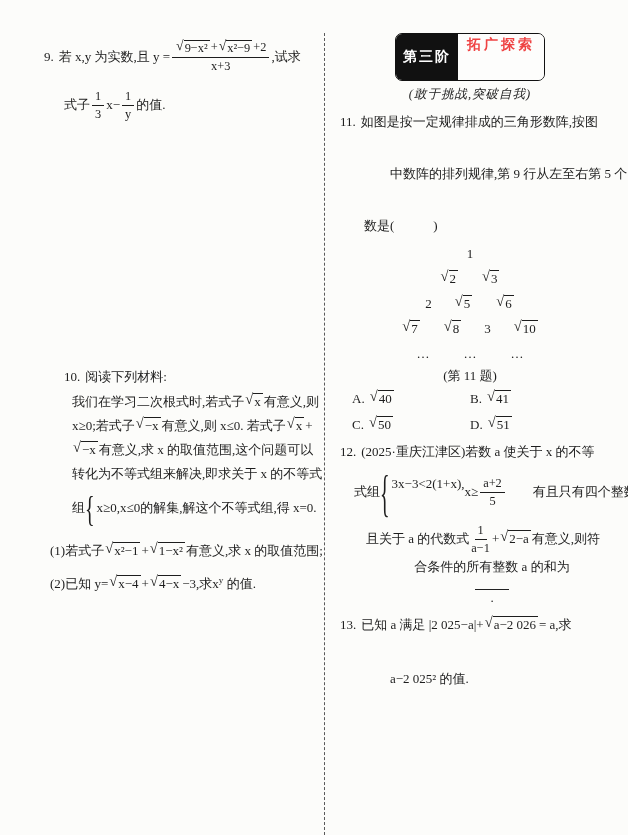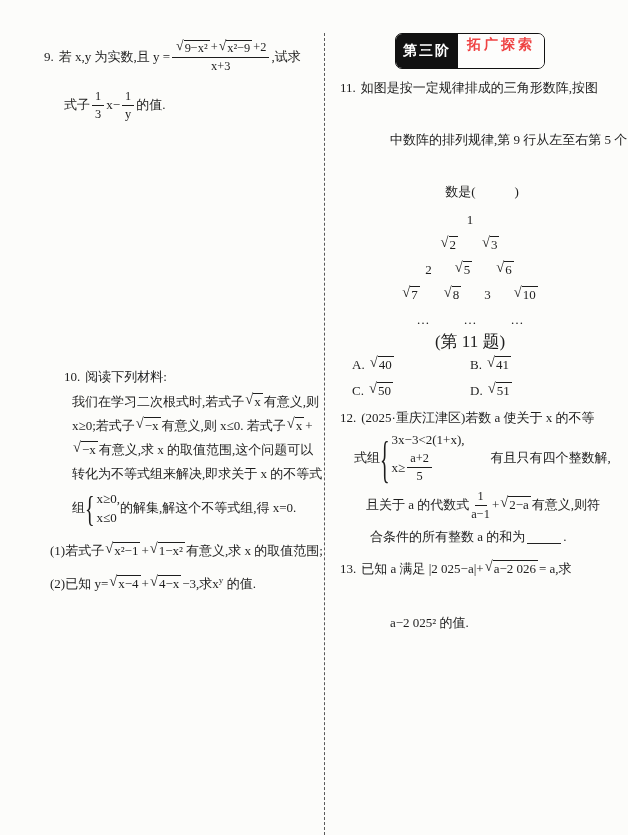--- a/index.html
+++ b/index.html
@@ -34,39 +34,39 @@
         line-height:1.2;margin:0 2px;font-size:0.95em;}
   .frac .fn{border-bottom:1px solid currentColor;padding:0 3px 1px;
             display:inline-flex;align-items:flex-start;white-space:pre;}
   .frac .fd{padding-top:1px;white-space:pre;}
 
   
   .sys{display:inline-flex;align-items:center;}
   .sysbr{display:inline-block;font-size:20px;line-height:1;
          transform:scaleY(1.8);transform-origin:center;margin-right:2px;}
   .sysbr.big{transform:scaleY(2.55);}
-  .sysrows{display:inline-flex;flex-direction:column;align-items:flex-start;row-gap:3px;}
+  .sysrows{display:inline-flex;flex-direction:row;align-items:flex-start;row-gap:3px;}
   .sysrows .row{display:inline-flex;align-items:center;white-space:pre;}
 
   
   .badgewrap{text-align:center;}
   .badge{display:inline-flex;border:1.6px solid #111;border-radius:7px;
          overflow:hidden;font-weight:bold;font-size:14px;line-height:1;}
-  .badge .stage{background:#111;color:#fff;padding:10px 7px;letter-spacing:2px;}
+  .badge .stage{background:#111;color:#fff;padding:16px 7px;letter-spacing:2px;}
   .badge .btitle{background:#fdfdfc;color:#ef4444;padding:4px 9px;letter-spacing:3px;}
   .subtitle{text-align:center;font-style:italic;font-size:12.5px;margin-top:5px;letter-spacing:1px;}
 
   
   .pline{line-height:26px;white-space:pre;}
-  .l3row{display:flex;justify-content:center;padding-left:24px;line-height:26px;}
+  .l3row{display:flex;justify-content:flex-start;padding-left:24px;line-height:26px;}
   .triangle{margin-top:2px;}
   .trow{display:flex;justify-content:center;align-items:flex-start;
         column-gap:22px;min-height:25px;align-items:center;}
   .trow .tc{white-space:pre;}
-  .caption{text-align:center;line-height:20px;font-size:17px;}
+  .caption{text-align:center;line-height:20px;font-size:13px;}
   .optrow{display:flex;align-items:center;min-height:26px;}
   .opt{display:inline-flex;align-items:center;gap:4px;}
   .optA{margin-left:12px;width:118px;}
 
   .blank{display:inline-block;width:34px;height:13px;
          border-bottom:1.2px solid #222;margin:0 2px;}
   sup{font-size:0.7em;}
 </style>
 </head>
 <body>
@@ -171,20 +171,21 @@
   </div>
 
   <div class="colR">
 
     <div class="badgewrap">
       <span class="badge">
         <span class="stage">第三阶</span>
         <span class="btitle">拓广探索</span>
       </span>
     </div>
+    <div class="subtitle">(敢于挑战,突破自我)</div>
 
     <div style="margin-top:6px;">
       <div class="fline pline">
         <span class="num">11.</span>
         <span>如图是按一定规律排成的三角形数阵,按图</span>
       </div>
       <div class="pline" style="padding-left:24px;">
         <span>中数阵的排列规律,第 9 行从左至右第 5 个</span>
       </div>
       <div class="l3row">
@@ -278,21 +279,21 @@
       <div class="fline" style="margin-left:26px;min-height:38px;">
         <span>且关于 a 的代数式</span>
         <span class="frac">
           <span class="fn">1</span>
           <span class="fd">a−1</span>
         </span>
         <span>+</span>
         <span class="sq"><span class="rs">√</span><span class="rad">2−a</span></span>
         <span>有意义,则符</span>
       </div>
-      <div class="fline" style="margin-left:30px;min-height:26px;">
+      <div class="fline" style="margin-left:44px;min-height:26px;flex-direction:column;">
         <span>合条件的所有整数 a 的和为</span>
         <span class="blank"></span>
         <span>.</span>
       </div>
     </div>
 
     <div style="margin-top:4px;">
       <div class="fline" style="min-height:30px;">
         <span class="num">13.</span>
         <span>已知 a 满足 |2 025−a|+</span>

